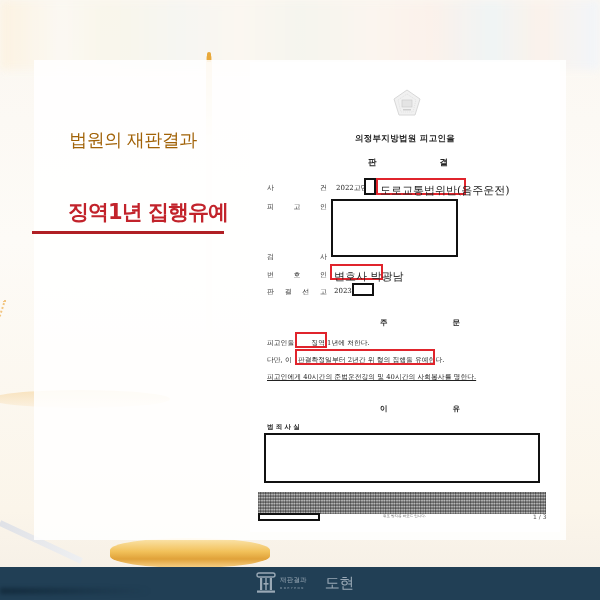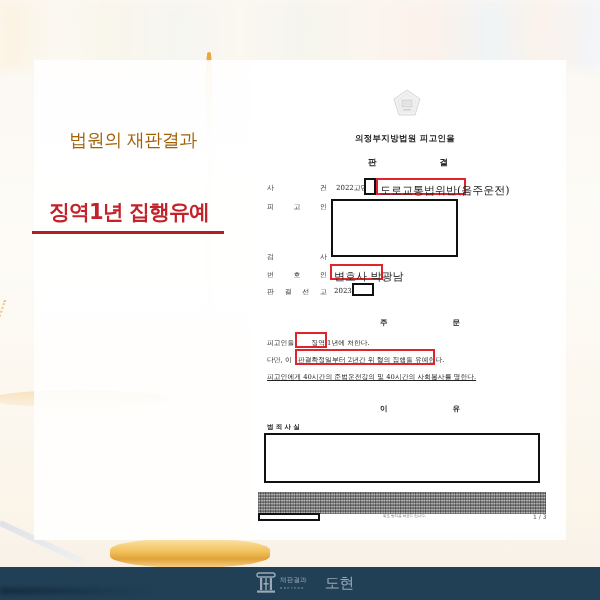--- a/index.html
+++ b/index.html
@@ -54,21 +54,21 @@
   }
 
   
   .subtitle {
     position: absolute; left: 38px; top: 128px; width: 190px;
     text-align: center;
     color: #a16207; font-size: 18px; font-weight: normal; letter-spacing: -0.5px;
   }
   .headline {
     position: absolute; left: 30px; top: 198px; width: 198px;
-    text-align: center;
+    text-align: right;
     color: #c2232b; font-size: 21px; font-weight: bold; letter-spacing: -1px;
   }
   .headline-underline {
     position: absolute; left: 32px; top: 231px; width: 192px; height: 3px;
     background: #b01f24;
   }
 
   
   .doc {
     position: absolute; left: 250px; top: 62px; width: 310px; height: 470px;

